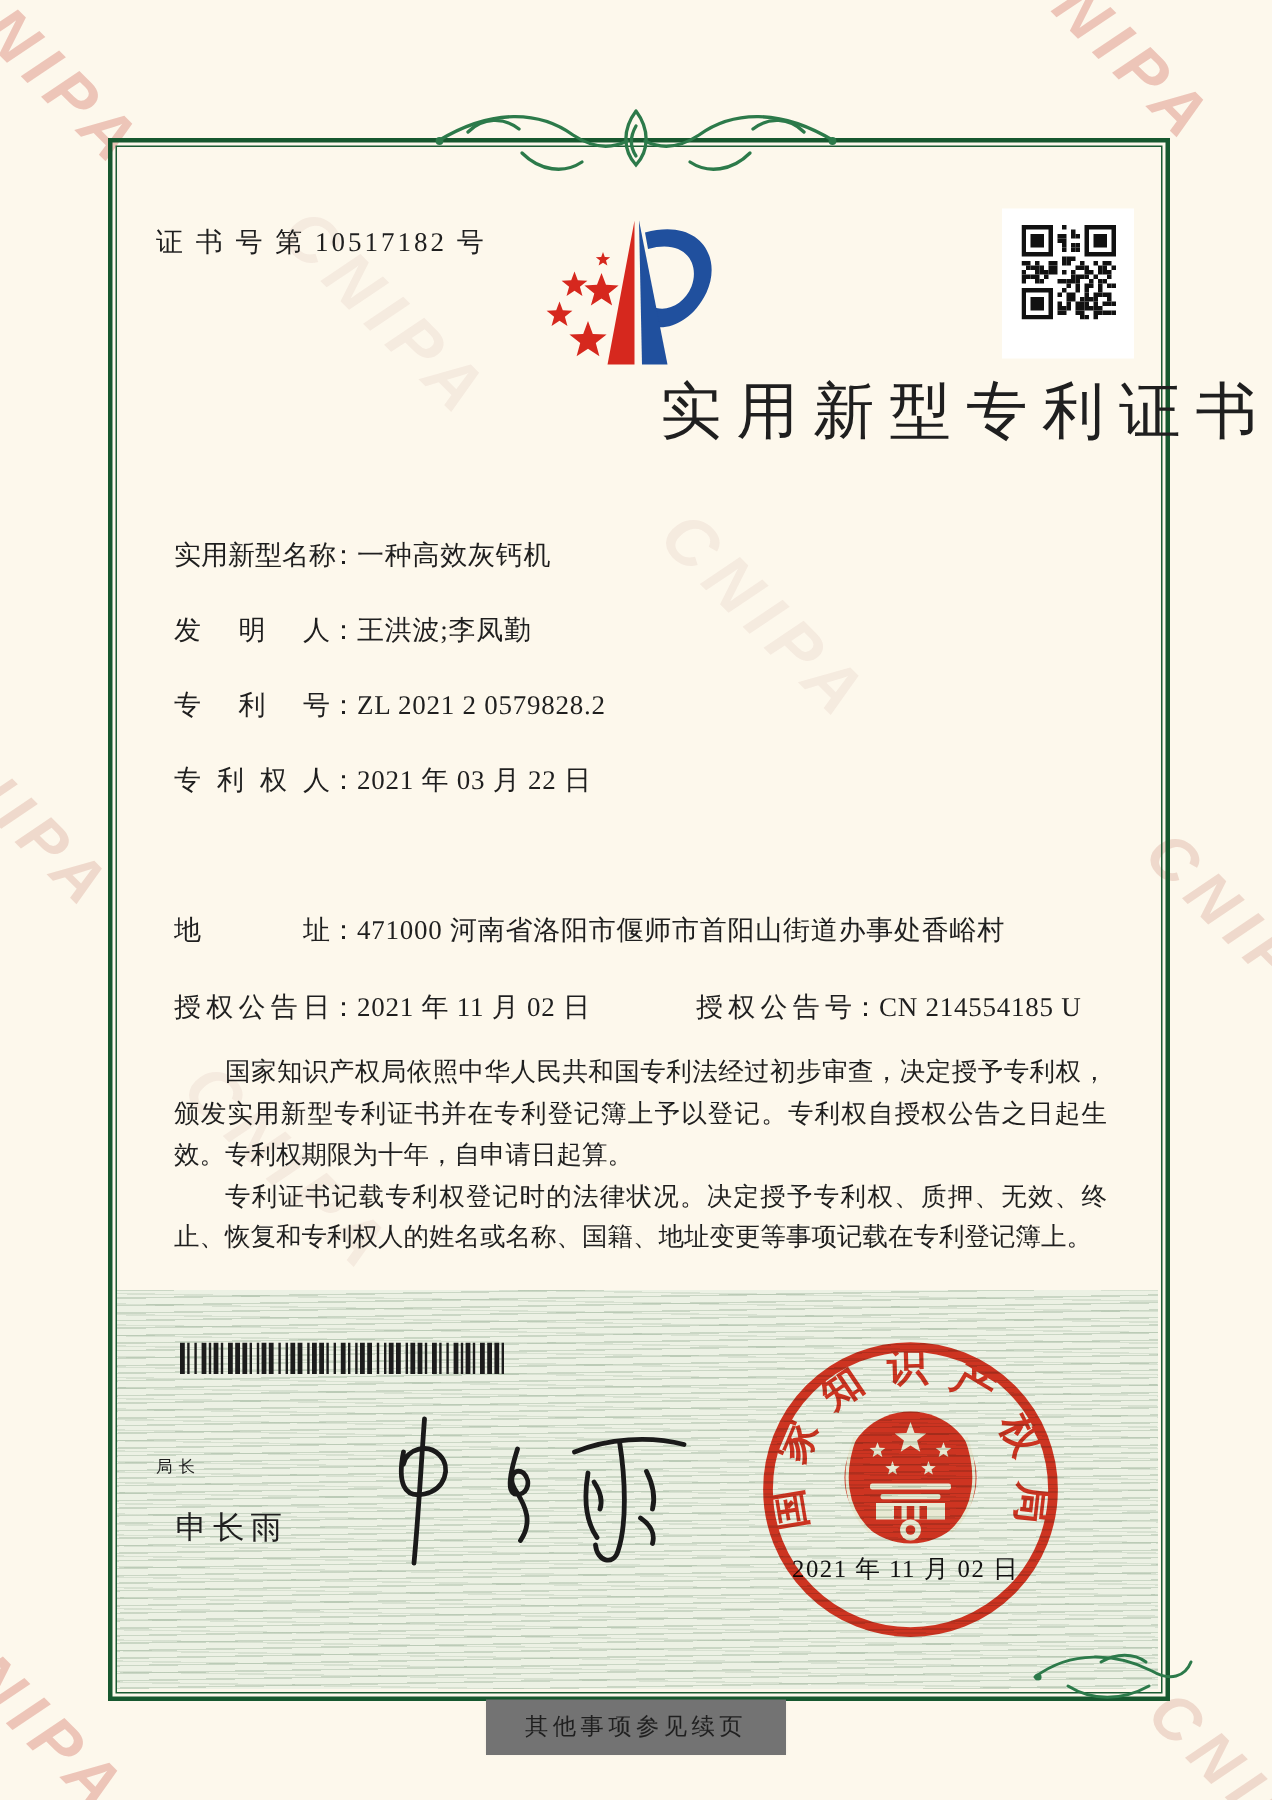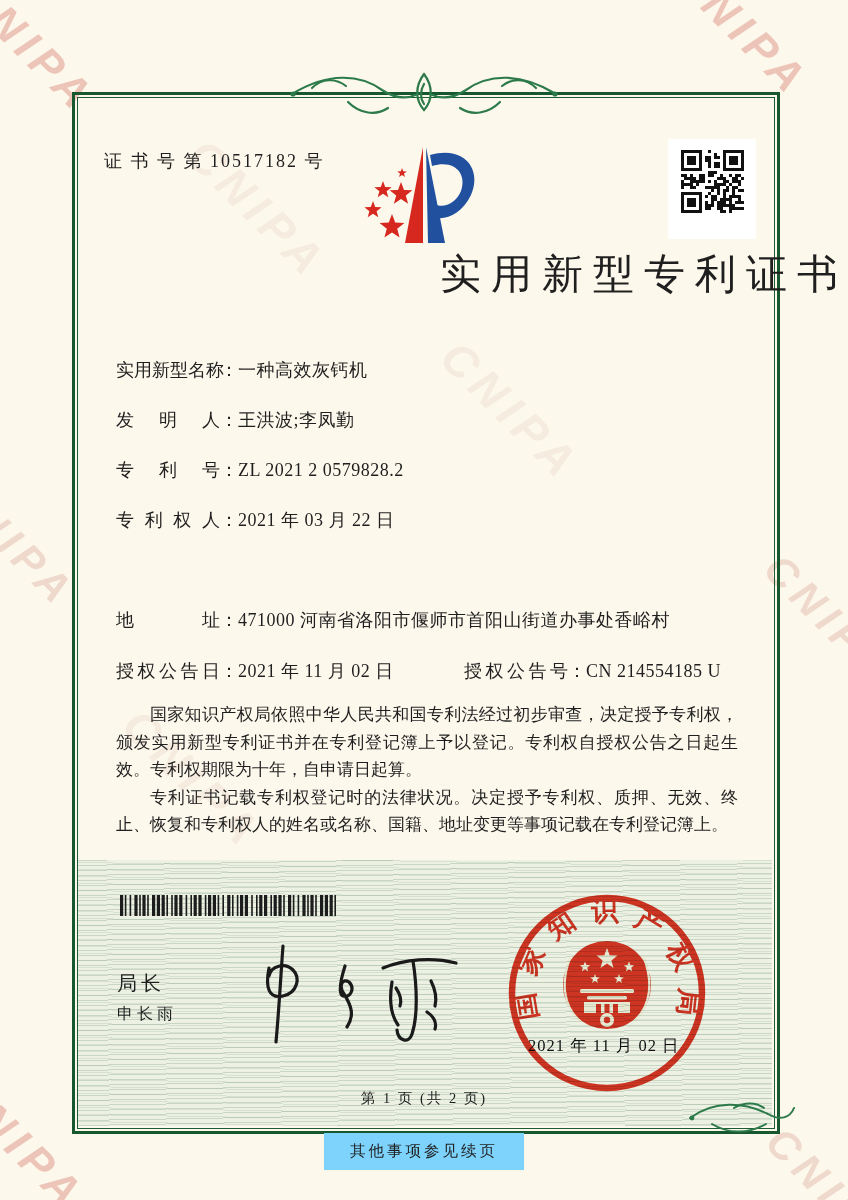--- a/index.html
+++ b/index.html
@@ -40,34 +40,34 @@
   .fcolon{display:inline-block;width:18px;}
   .fvalue{letter-spacing:0.5px;}
   .grant2{position:absolute;left:348px;top:0;}
 
   .bodytext{position:absolute;left:116px;top:701px;width:622px;z-index:5;
             font-size:17px;line-height:27.5px;text-align:justify;}
   .bodytext p{margin:0;text-indent:2em;}
 
   .barcode{position:absolute;left:120px;top:895px;z-index:5;}
 
-  .juzhang{position:absolute;left:117px;top:970px;font-size:20px;letter-spacing:4px;z-index:5;}
-  .juname{position:absolute;left:117px;top:1004px;font-size:16px;letter-spacing:4px;z-index:5;}
+  .juzhang{position:absolute;left:104px;top:970px;font-size:11px;letter-spacing:4px;z-index:5;}
+  .juname{position:absolute;left:117px;top:1004px;font-size:21px;letter-spacing:4px;z-index:5;}
 
   .signature{position:absolute;left:245px;top:938px;z-index:6;}
 
   .sealdate{position:absolute;left:528px;top:1035px;width:170px;font-size:16.5px;
             letter-spacing:1px;z-index:5;color:#111;}
   .seal{position:absolute;left:500px;top:886px;z-index:6;mix-blend-mode:multiply;opacity:.96;}
 
   .pagefooter{position:absolute;left:0;top:1089px;width:100%;text-align:center;
               font-size:14.5px;letter-spacing:2px;z-index:5;}
 
   .notebox{position:absolute;left:50%;transform:translateX(-50%);top:1133px;
-           background:#7dd3fc;padding:8px 26px;font-size:15.5px;letter-spacing:3px;
+           background:#737373;padding:8px 26px;font-size:15.5px;letter-spacing:3px;
            z-index:5;box-shadow:0 0 2px rgba(0,0,0,0.06);}
 
   .ornament{position:absolute;z-index:4;pointer-events:none;}
 </style>
 </head>
 <body>
 
 <div class="page">
 
   <div class="wm corner" style="left:-14px;top:-32px">CNIPA</div>
@@ -399,16 +399,15 @@
       <rect x="87" y="110" width="40" height="3.5" rx="1.5" fill="#fbf7ec"></rect>
       <rect x="84" y="116" width="46" height="11" fill="#fbf7ec"></rect>
       <rect x="96" y="118" width="5" height="9" fill="#dd2f1c"></rect>
       <rect x="104.5" y="118" width="5" height="9" fill="#dd2f1c"></rect>
       <rect x="113" y="118" width="5" height="9" fill="#dd2f1c"></rect>
       <circle cx="107" cy="134" r="7" fill="#fbf7ec"></circle>
       <circle cx="107" cy="134" r="3.2" fill="#dd2f1c"></circle>
     </g>
   </svg>
 
-  <div class="pagefooter">第 1 页 (共 2 页)</div>
   <div class="notebox">其他事项参见续页</div>
 
 </div>
 
 </body></html>

